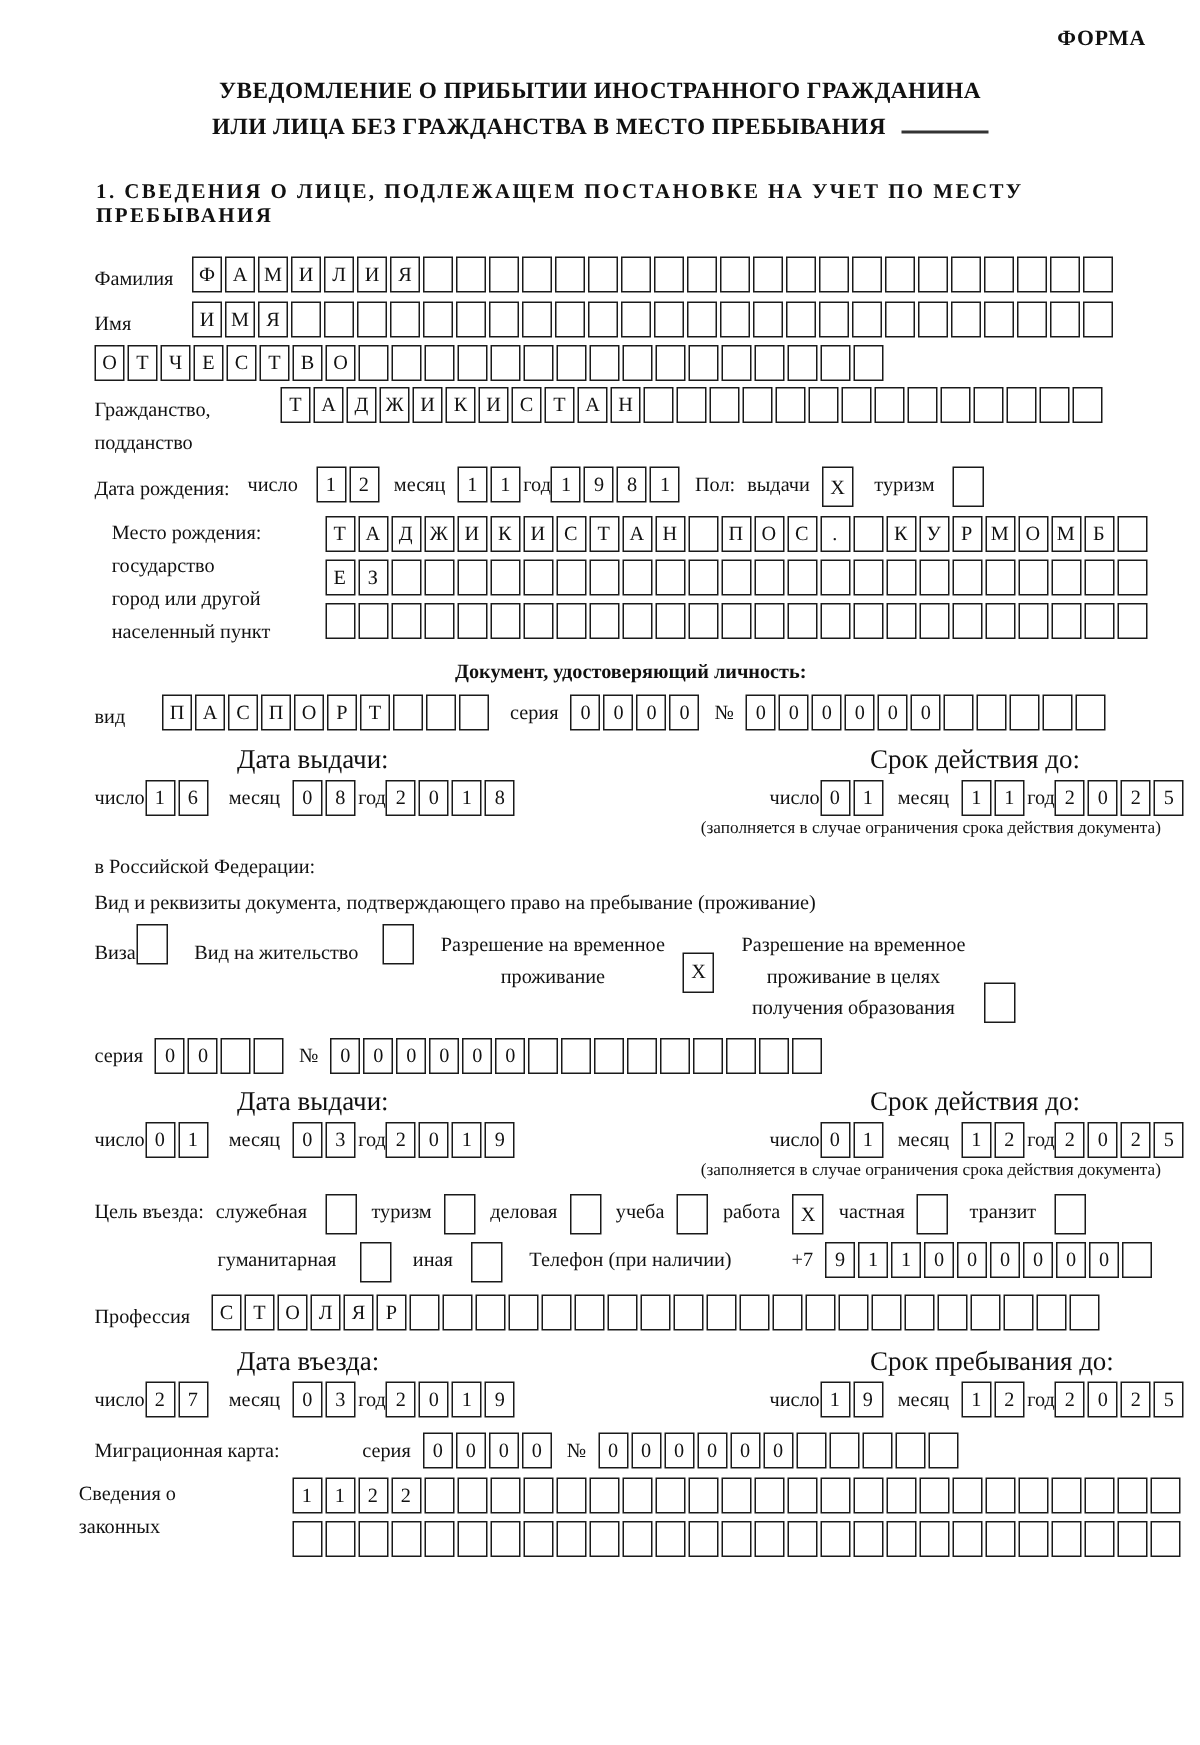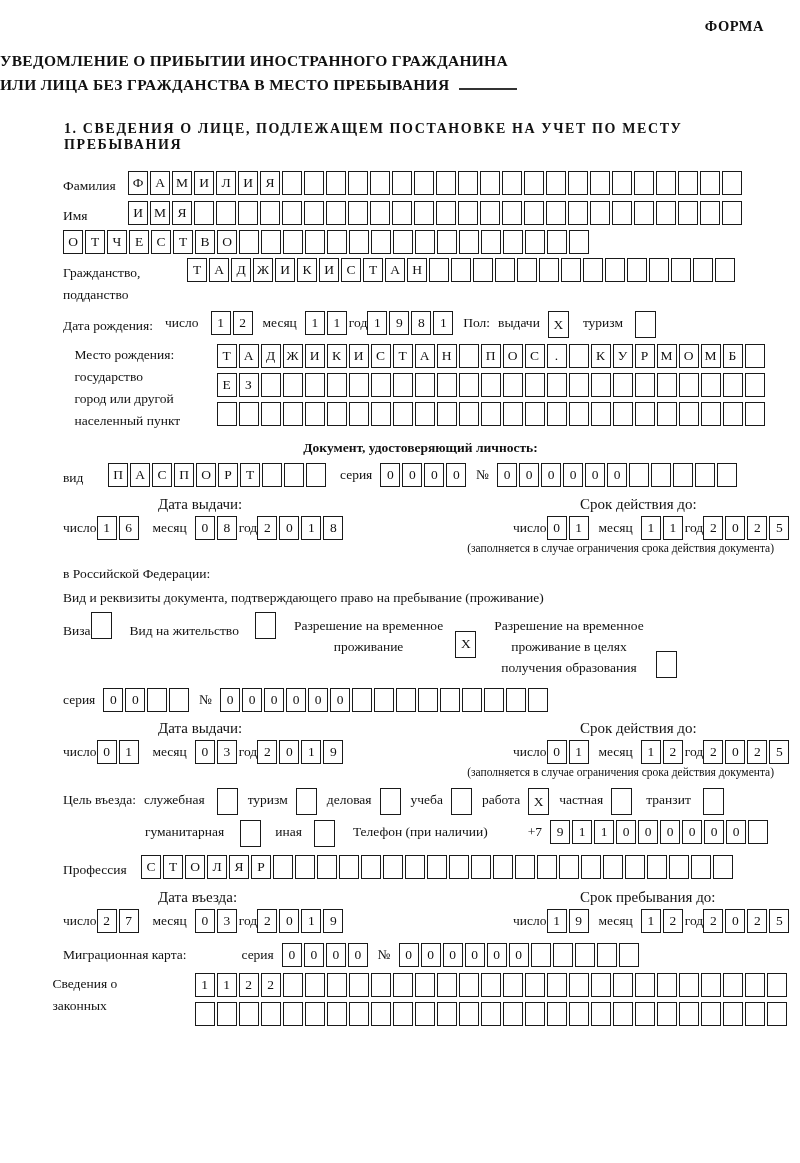--- a/index.html
+++ b/index.html
@@ -1,36 +1,36 @@
 <!DOCTYPE html>
 <html><head>
 <meta charset="utf-8">
 <style>
   html,body{margin:0;padding:0;background:#fff;}
   .page{position:relative;width:800px;height:1163px;background:#fff;color:#111;
         font-family:"Liberation Serif","DejaVu Serif",serif;font-size:13.5px;overflow:hidden;}
   .appendix{margin:0 34px 0 auto;padding-top:40px;width:190px;line-height:1.5;font-size:13px;}
   .appendix .ed{font-size:12.5px;margin-top:4px;line-height:1.45;}
   .forma{text-align:right;padding-right:36px;margin-top:18px;font-weight:bold;font-size:14.5px;letter-spacing:.5px;}
-  .title{margin-top:14px;font-weight:bold;font-size:15.5px;line-height:1.55;letter-spacing:.3px;}
+  .title{text-align:center;margin-top:14px;font-weight:bold;font-size:15.5px;line-height:1.55;letter-spacing:.3px;}
   .uline{display:inline-block;width:58px;border-bottom:2px solid #333;margin-left:10px;}
   .sec1{margin:24px 8px 0 64px;font-weight:bold;font-size:14px;letter-spacing:1.6px;}
   .content{padding:18px 22px 0 63px;}
   .frow{display:flex;align-items:flex-start;margin-bottom:4px;}
   .flabel{padding-top:4px;line-height:1.6;flex:none;}
   .cellrow{display:flex;flex:none;}
   .cell{display:flex;align-items:center;justify-content:center;flex:none;
         width:18px;height:22px;border:1.5px solid #1a1a1a;margin-right:2px;
         font-size:13.5px;background:#fff;}
   .cb .cell{width:19px;height:25px;}
   .gap8{width:8px;flex:none;} .gap12{width:12px;flex:none;} .gap16{width:16px;flex:none;}
   .lbl{padding-top:4px;flex:none;}
   .dgpair{display:flex;margin-top:8px;}
   .dg-left{width:392px;flex:none;} .dg-right{flex:1;}
-  .dg-head{font-size:15px;margin-bottom:3px;}
+  .dg-head{font-size:18px;margin-bottom:3px;}
   .dg-head.lft{padding-left:95px;} .dg-head.rgt{padding-left:125px;}
   .dg-row{display:flex;align-items:flex-start;}
   .note{font-size:11.5px;text-align:right;padding-right:4px;margin-top:2px;}
   .blk2{display:flex;margin-top:6px;justify-content:center;}
   .blklabels{flex:none;line-height:1.62;}
   .blkrows .cellrow{margin-bottom:5px;}
   .opt{display:flex;align-items:flex-end;flex:none;font-family:Liberation Serif, serif;}
   .opt .optlbl{padding-top:4px;}
   .opt .ctr{text-align:center;line-height:1.55;padding-top:4px;}
   .center-bold{text-align:center;font-weight:bold;margin:8px 0 7px 0;font-size:13.5px;}

